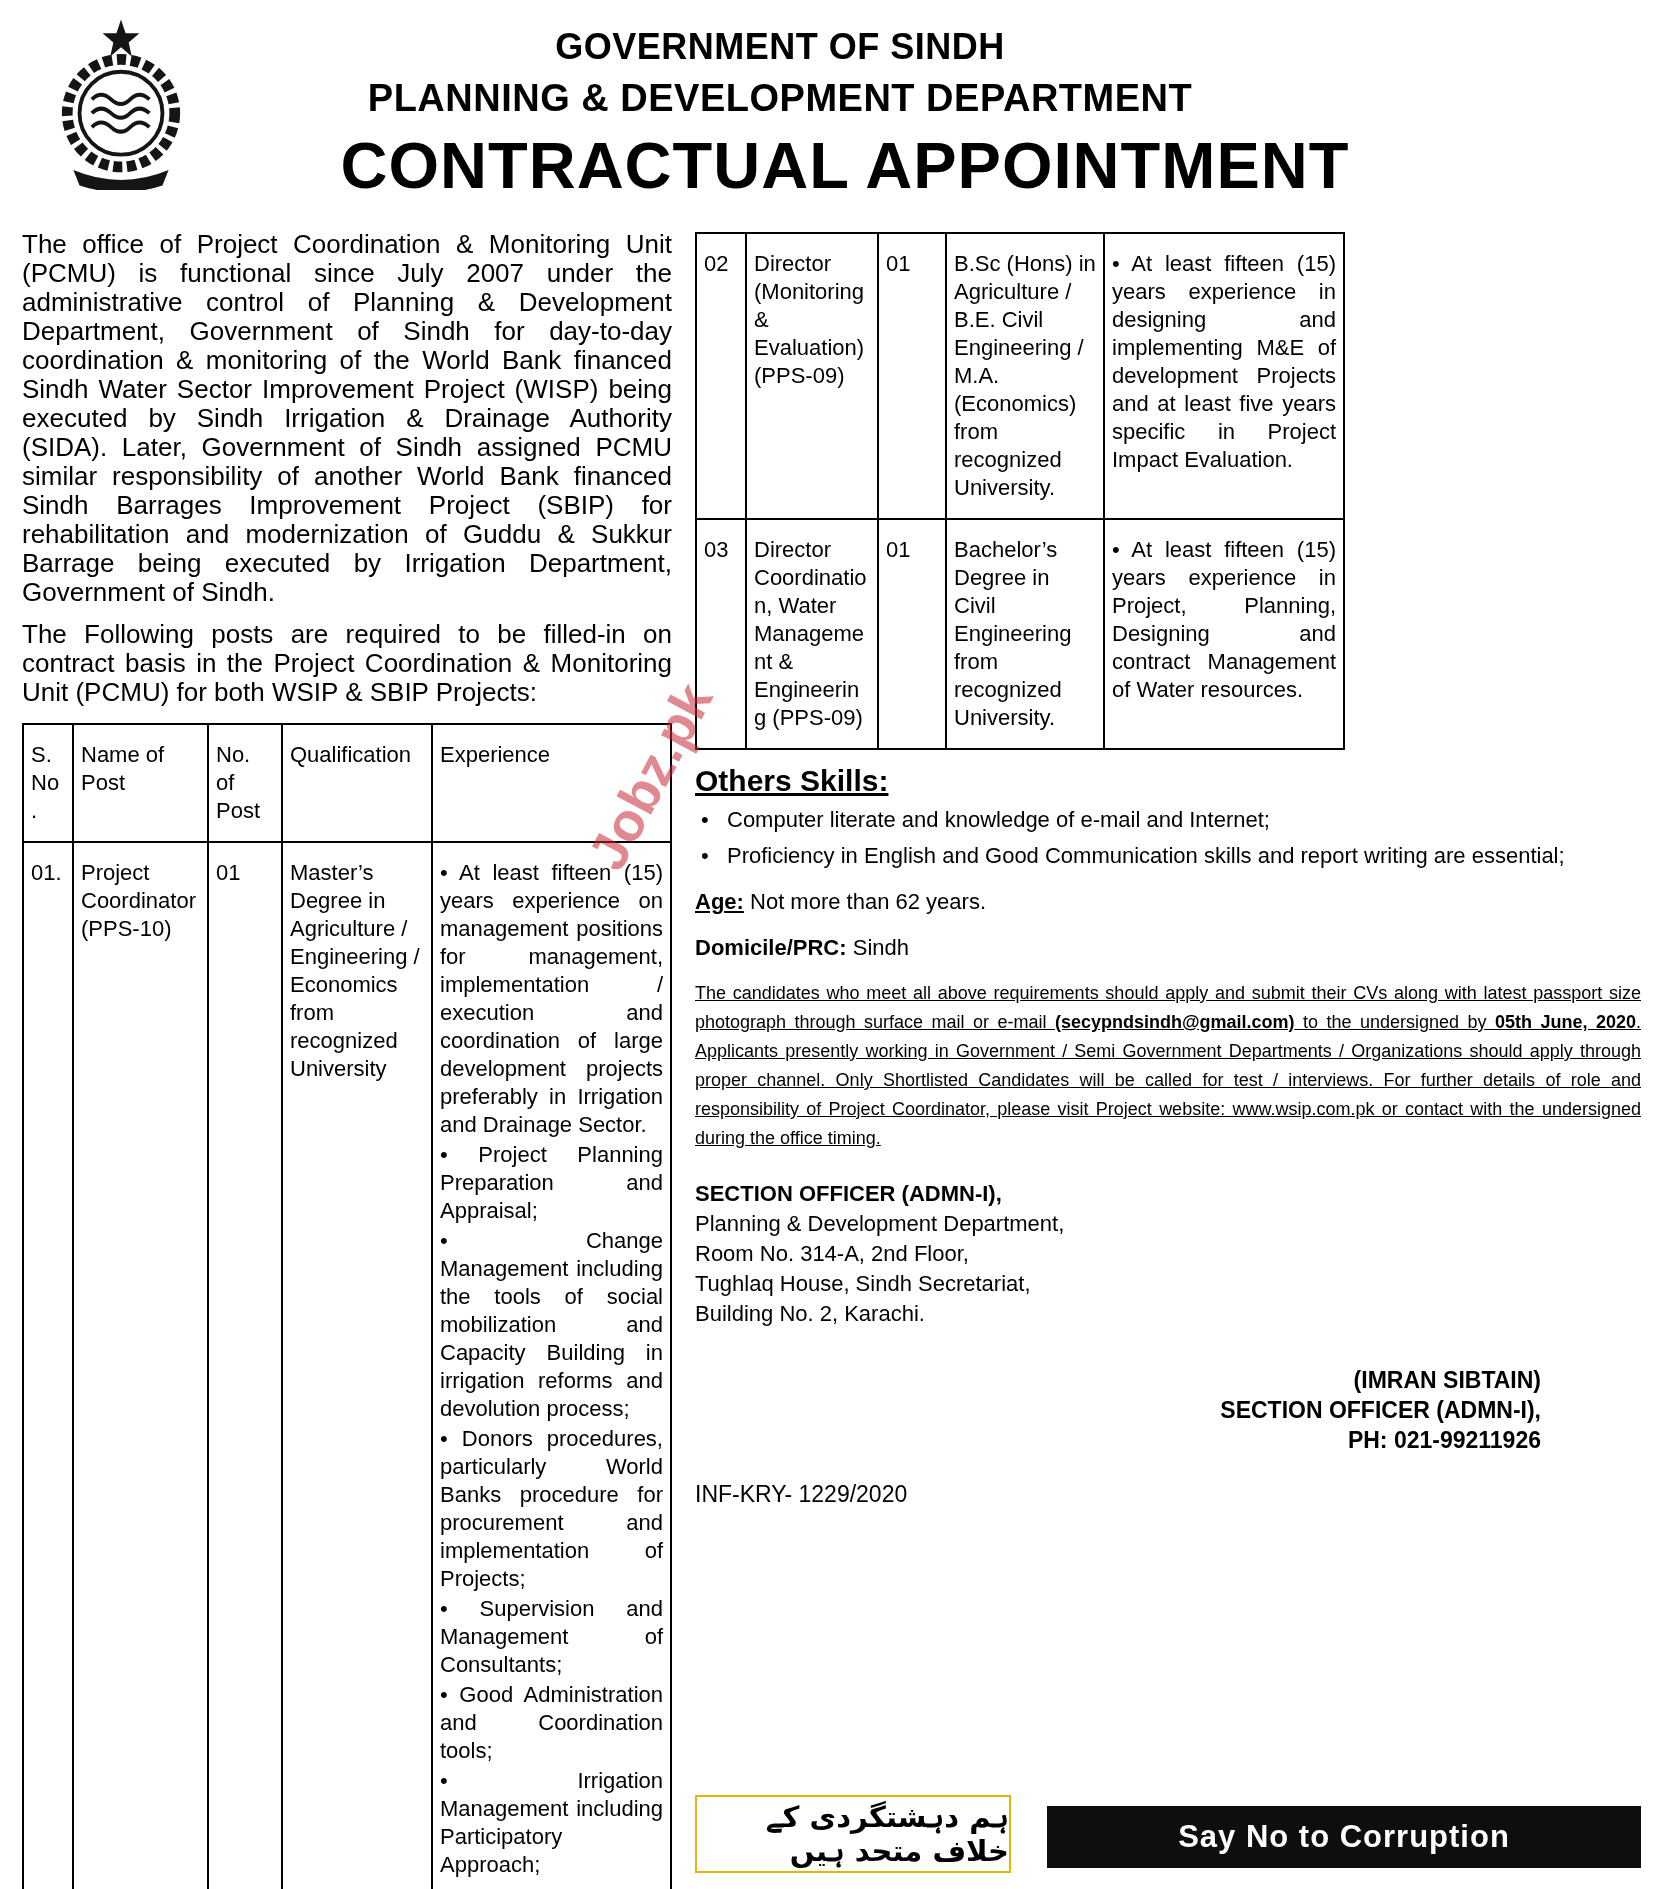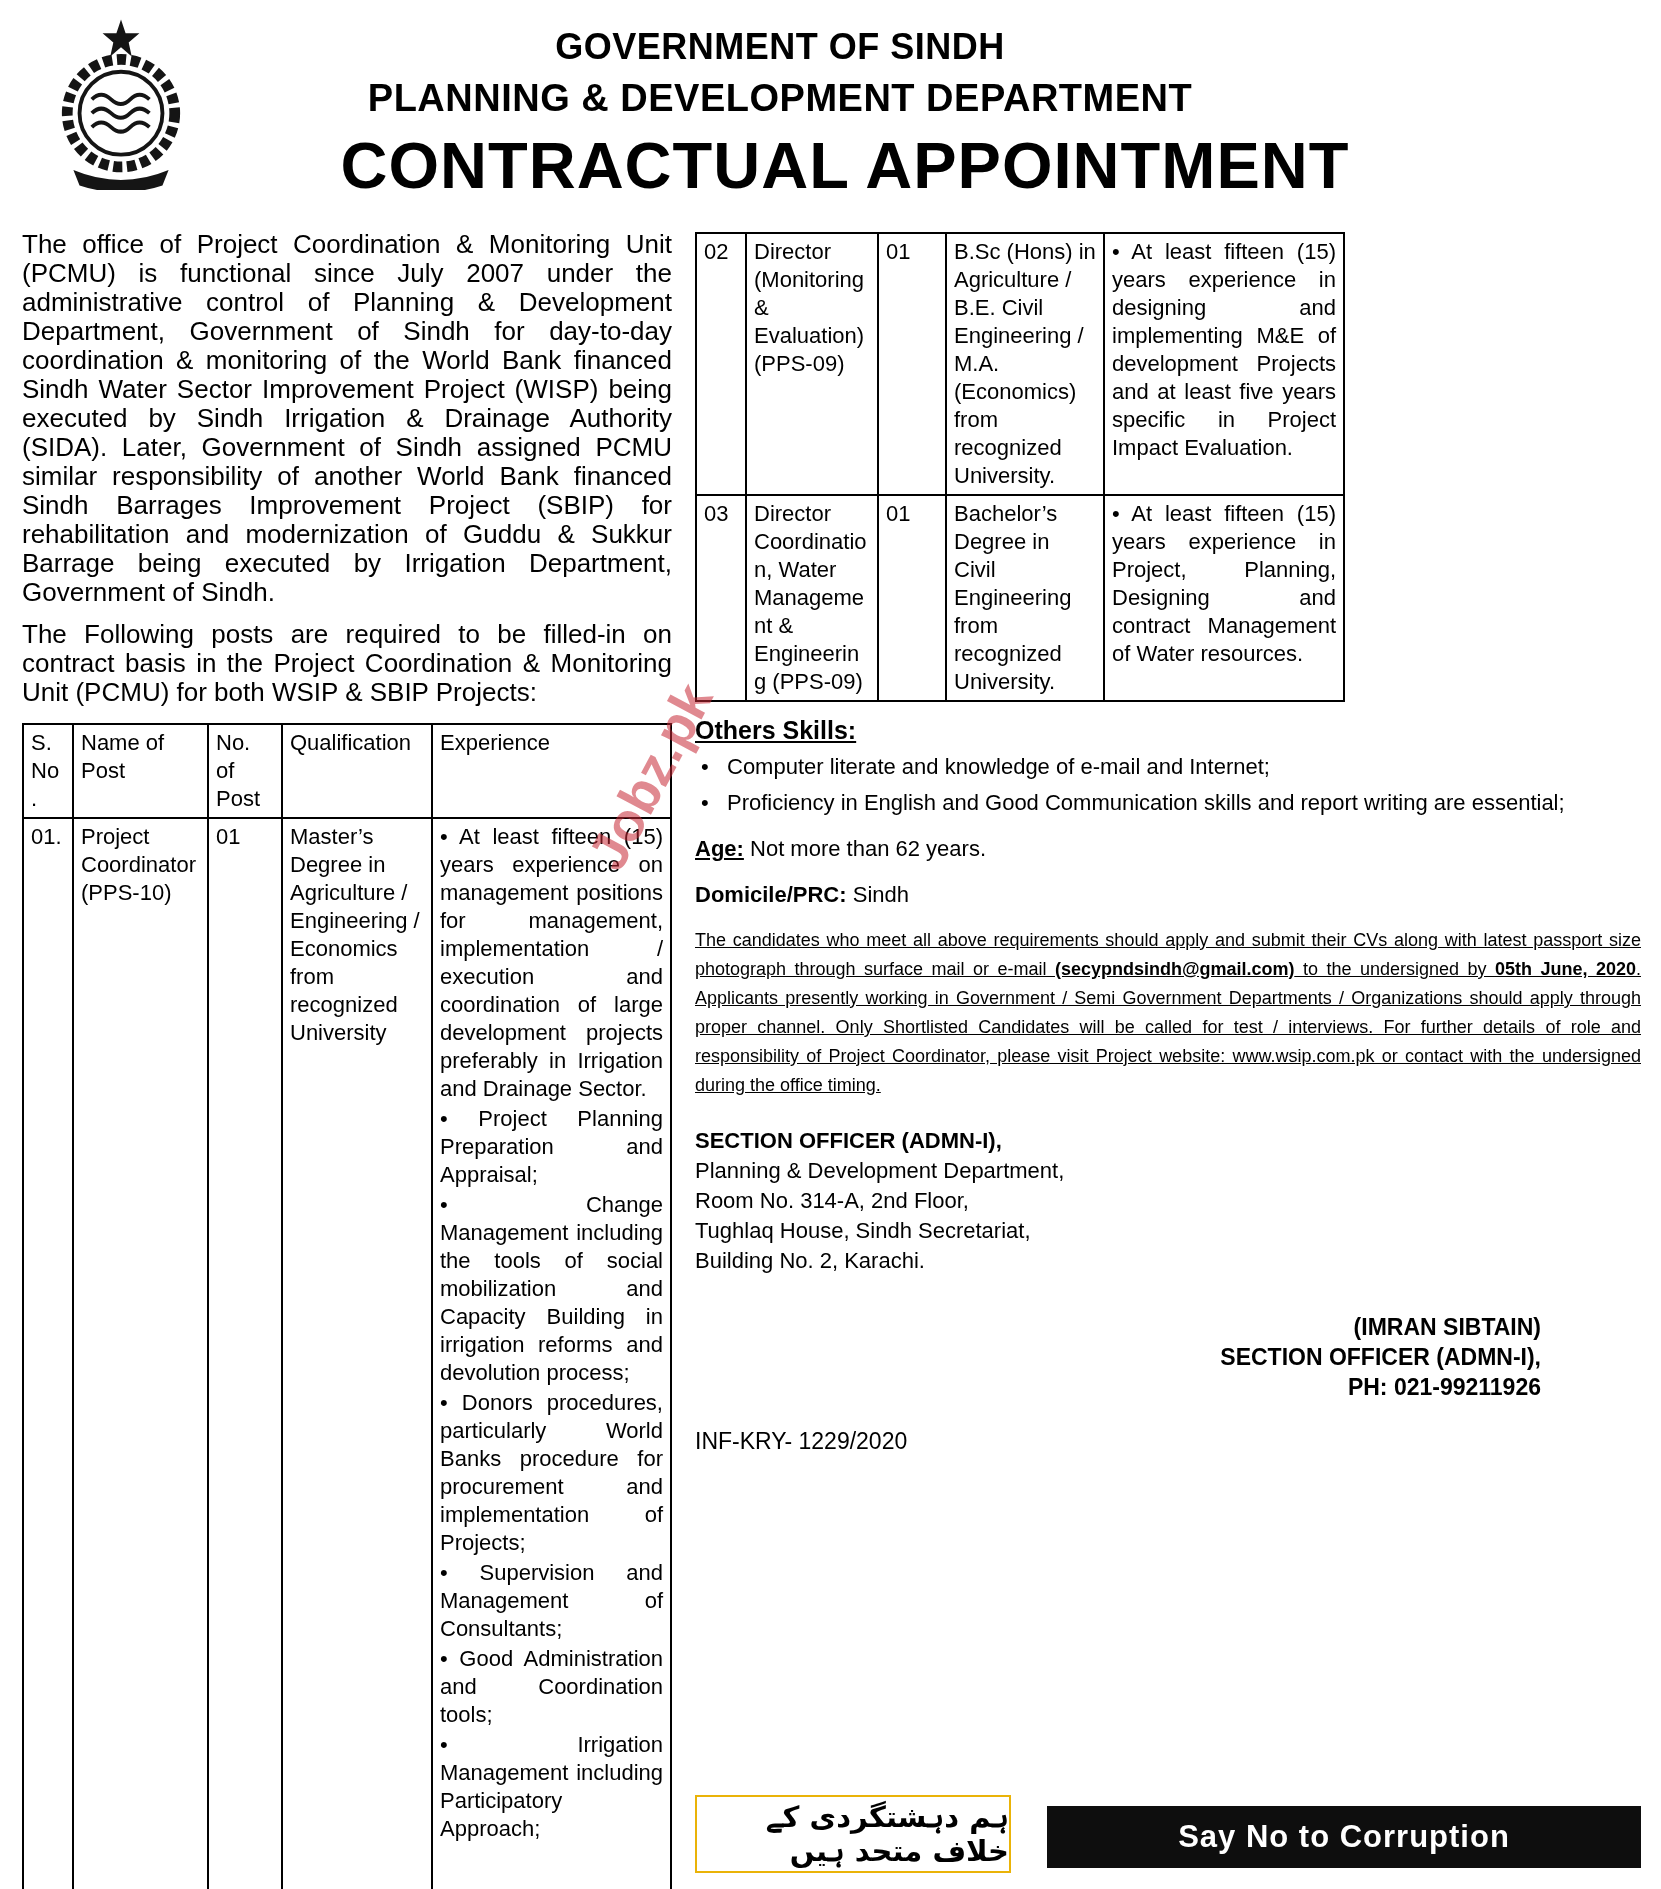--- a/index.html
+++ b/index.html
@@ -22,32 +22,32 @@
   
   .left-col  { position:absolute; left:22px;  top:230px; width:650px; }
   .right-col { position:absolute; left:695px; top:232px; width:946px; }
 
   .intro { font-size:26px; line-height:29px; text-align:justify; margin:0 0 13px 0; }
 
   
   table.posts-table { border-collapse:collapse; width:650px; table-layout:fixed; }
   table.posts-table, table.posts-table th, table.posts-table td { border:2px solid #000; }
   table.posts-table th, table.posts-table td {
-    vertical-align:top; padding:4px 7px; font-size:22px; line-height:28px;
+    vertical-align:top; padding:16px 7px; font-size:22px; line-height:28px;
     font-weight:normal; text-align:left; word-wrap:break-word;
   }
   .left-table { margin-top:16px; }
   .left-table th { height:48px; }
   .left-table td { height:1210px; }      
   td.exp-cell { text-align:justify; }
   p.exp { margin:0 0 2px 0; text-align:justify; }
   p.exp::before { content:"\2022  "; }
 
   
-  .skills-heading { font-size:25px; font-weight:bold; text-decoration:underline; margin-top:14px; }
+  .skills-heading { font-size:30px; font-weight:bold; text-decoration:underline; margin-top:14px; }
   .skill-item { position:relative; font-size:22px; line-height:29px; padding-left:32px; margin-top:7px; }
   .skill-item::before { content:"\2022"; position:absolute; left:6px; }
   .info-line { font-size:22px; line-height:29px; margin-top:17px; }
   .lbl-bu { font-weight:bold; text-decoration:underline; }
   .lbl-b  { font-weight:bold; }
   .apply { font-size:18px; line-height:29px; text-align:justify; margin:17px 0 0 0;text-decoration:underline; }
   .apply b { font-weight:bold; }
   .address { margin-top:26px; font-size:22px; line-height:30px; }
   .addr-bold { font-weight:bold; }
   .signature { margin-top:36px; text-align:right; padding-right:100px; font-size:23px; line-height:30px; font-weight:bold; }

